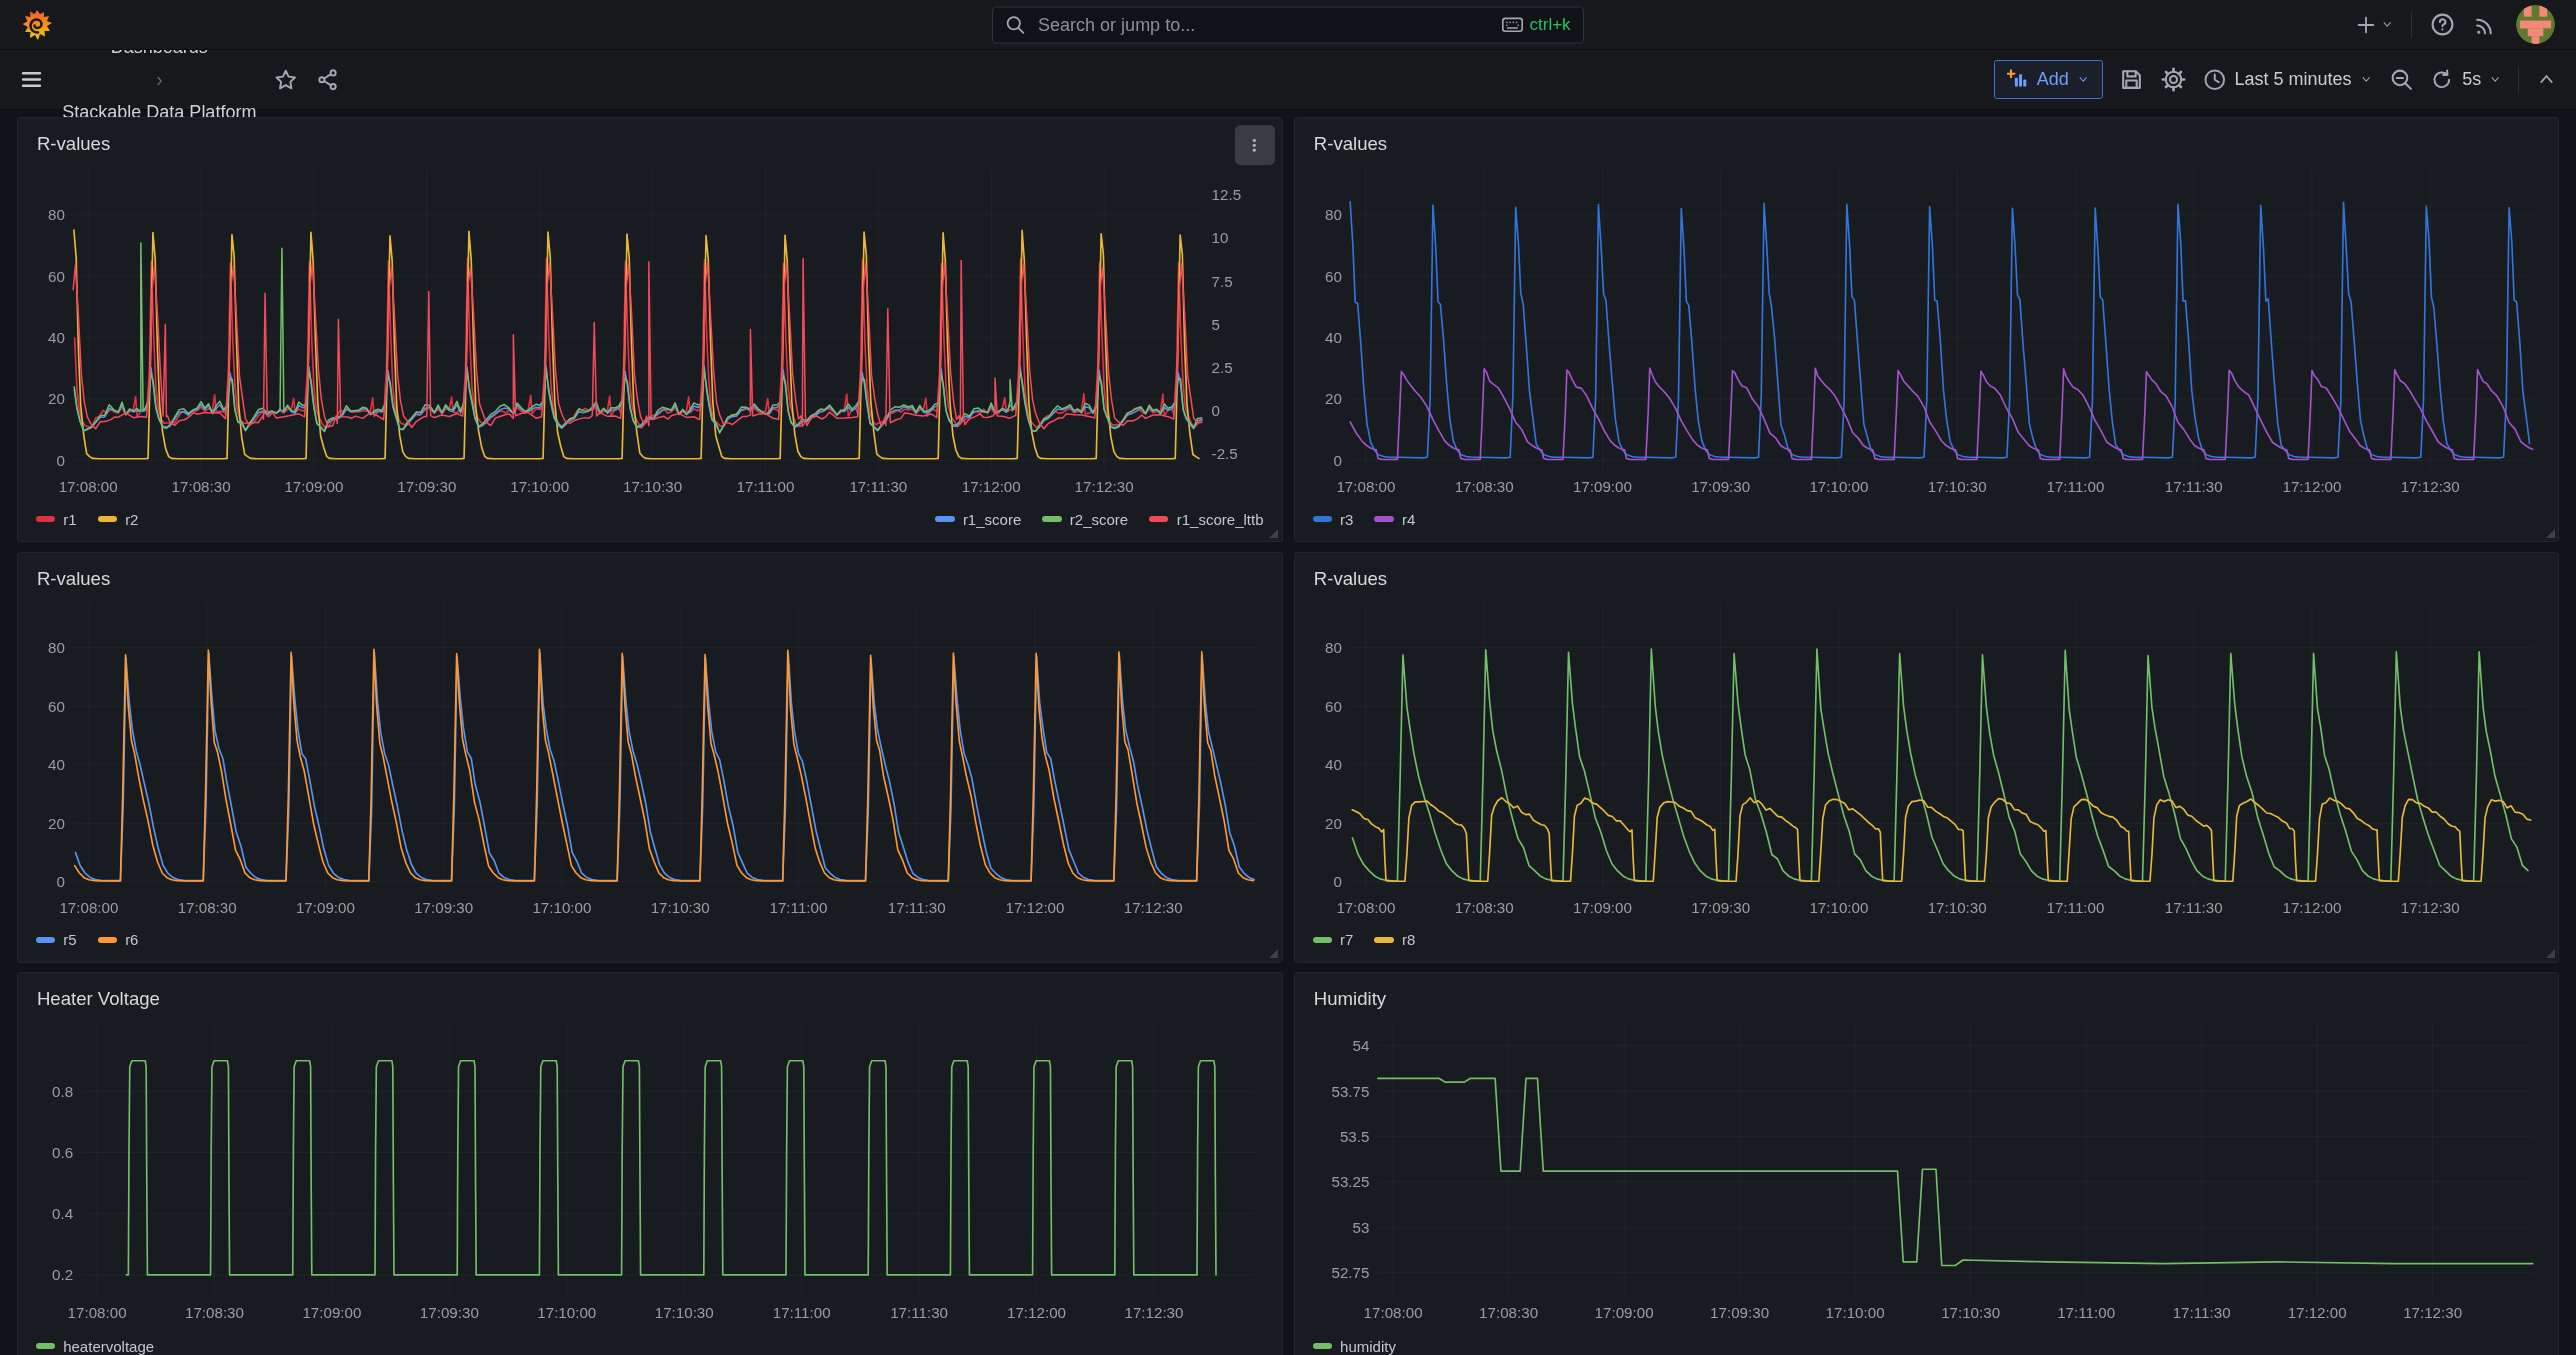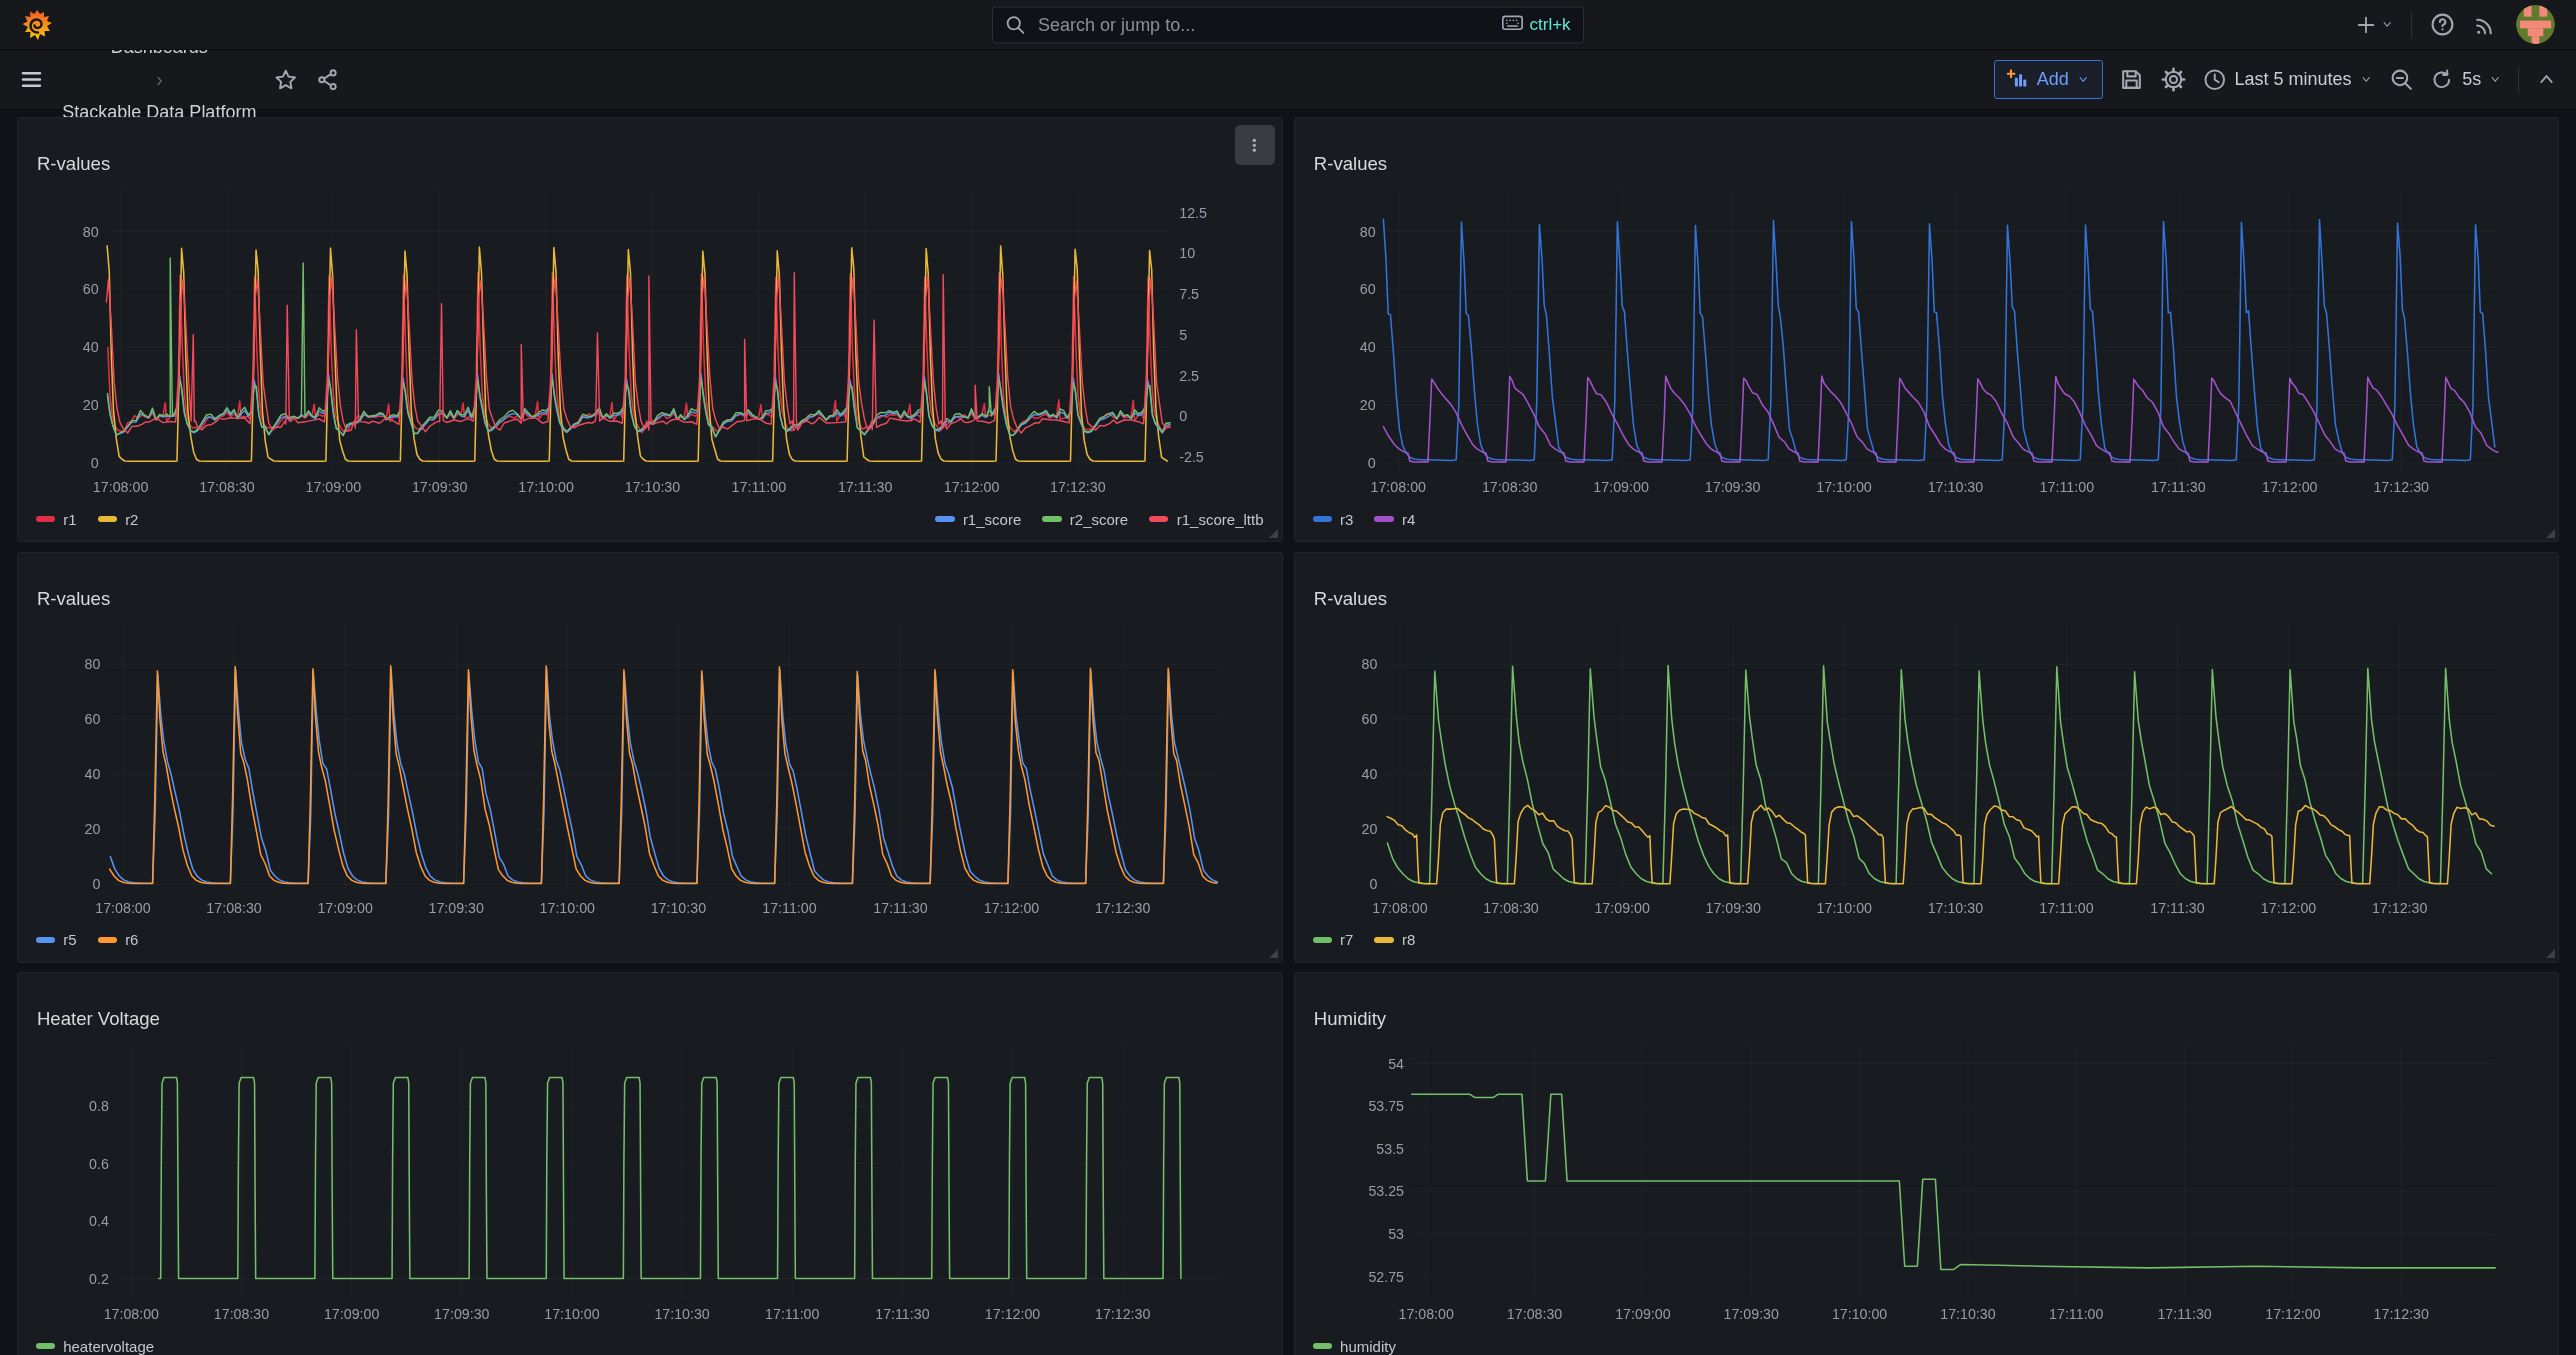--- a/index.html
+++ b/index.html
@@ -8,21 +8,21 @@
   
   .topbar{height:50px;background:#17181c;border-bottom:0.7px solid #0b0c0e;
     display:flex;align-items:center;padding:0 21px;position:relative;}
   .logo{width:32px;height:32px;display:block;}
   .searchbox{position:absolute;left:50%;top:50%;transform:translate(-50%,-50%);
     width:592px;height:37px;background:#111217;border:0.7px solid #2e3138;border-radius:4.1px;
     display:flex;align-items:center;padding:0 12.4px;gap:9.7px;}
   .searchbox input{flex:1;background:transparent;border:none;outline:none;color:#aeb4bd;
     font-size:18px;font-family:"Liberation Sans",sans-serif;}
   .searchbox input::placeholder{color:#8a9099;}
-  .kbd-hint{display:flex;align-items:flex-start;gap:7px;color:#5eead4;font-size:17px;}
+  .kbd-hint{display:flex;align-items:center;gap:7px;color:#22c55e;font-size:17px;}
   .top-right{margin-left:auto;display:flex;align-items:center;gap:18px;}
   .vdiv{width:0.7px;height:26px;background:#2c2f35;}
   .icon-btn{background:none;border:none;padding:0;display:flex;align-items:center;gap:4.1px;cursor:pointer;}
   .avatar{width:39px;height:39px;border-radius:50%;display:block;}
   
   .subbar{height:60px;background:#17181c;border-bottom:0.7px solid #0b0c0e;
     display:flex;align-items:center;padding:0 19.3px;gap:18px;}
   .crumbs{display:flex;align-items:center;gap:11px;font-size:18px;flex-direction:column;}
   .crumb{color:#d0d2d6;}
   .crumb.last{color:#9fa4ad;}
@@ -31,21 +31,21 @@
   .add-btn{display:flex;align-items:center;gap:8.3px;height:39px;padding:0 12.4px;
     border:0.7px solid #3d71d9;border-radius:2.8px;background:rgba(61,113,217,0.08);
     color:#6e9fff;font-size:18px;cursor:pointer;}
   .tool-text{display:flex;align-items:center;gap:8.3px;color:#c9cdd4;font-size:18px;}
   
   .dash{padding:7px 16.6px 0;display:grid;grid-template-columns:1fr 1fr;
     grid-template-rows:425px 411px 397px;gap:9.7px 11px;}
   .panel{background:#181b1f;border:0.7px solid #23252b;border-radius:2.8px;padding:11px;
     display:flex;flex-direction:column;position:relative;overflow:hidden;}
   .panel-title{height:30px;font-size:18.6px;font-weight:500;color:#d8d9da;
-    display:flex;align-items:center;padding-left:8.3px;margin-top:20px;}
+    display:flex;align-items:center;padding-left:8.3px;}
   .chart{flex:1;min-height:0;}
   .legend{height:30px;display:flex;align-items:center;justify-content:space-between;padding:0 7px;}
   .lg-left,.lg-right{display:flex;align-items:center;gap:21px;margin-top:8px;}
   .legend-item{display:flex;align-items:center;gap:8.3px;font-size:15px;color:#c3c7ce;}
   .swatch{width:19.3px;height:6.2px;border-radius:3.4px;display:inline-block;}
   svg text.axis{fill:rgba(204,204,220,0.72);font-size:22px;font-family:"Liberation Sans",sans-serif;}
   .kebab{position:absolute;top:7px;right:7px;width:40px;height:40px;border-radius:5.5px;
     background:#393c42;border:none;display:flex;align-items:center;justify-content:center;cursor:pointer;}
   .resize-handle{position:absolute;right:3.4px;bottom:3.4px;width:0;height:0;
     border-left:9.7px solid transparent;border-bottom:9.7px solid #464a51;opacity:.8;}

